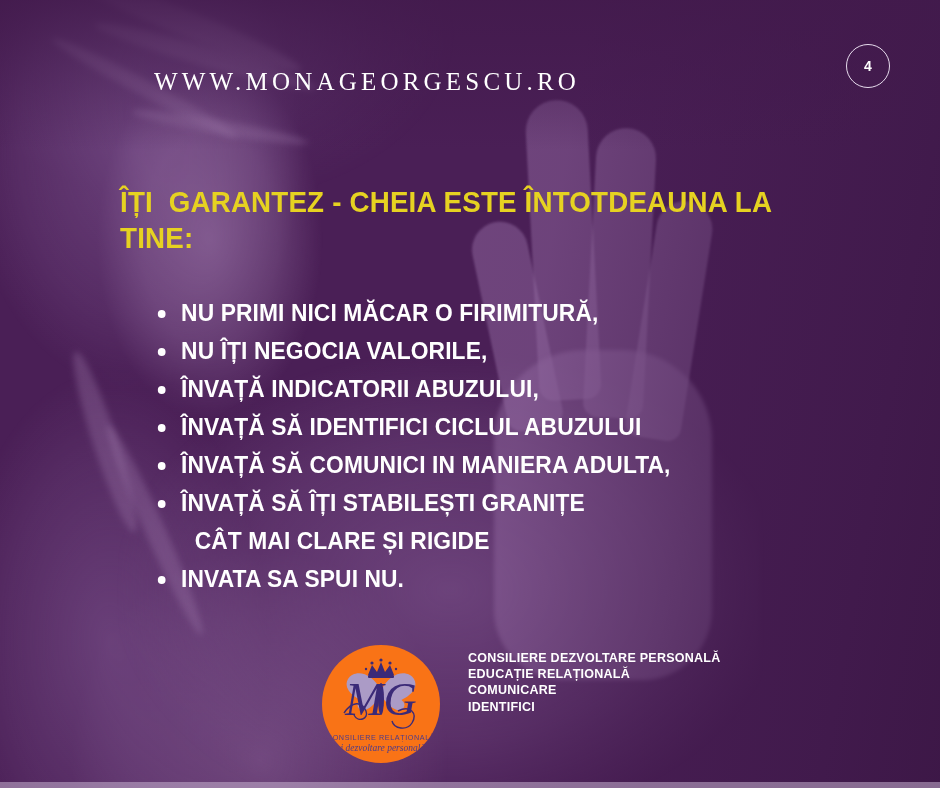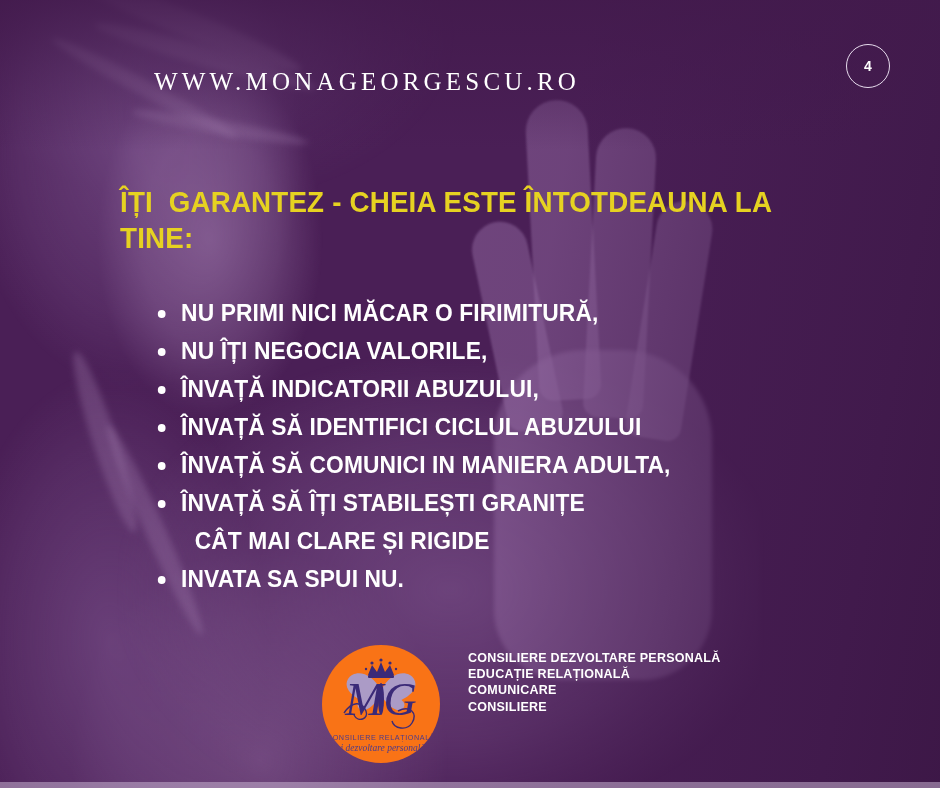--- a/index.html
+++ b/index.html
@@ -310,17 +310,17 @@
 
         <text x="59" y="95" text-anchor="middle" font-family="Liberation Sans, sans-serif" font-size="7.2" letter-spacing="0.6" fill="#4b3a8c">CONSILIERE RELAȚIONALĂ</text>
         <text x="59" y="106" text-anchor="middle" font-family="Liberation Serif, serif" font-style="italic" font-size="9.5" fill="#4b3a8c">și dezvoltare personală</text>
       </svg>
     </div>
 
     <div class="services">
         <div class="service-line">CONSILIERE DEZVOLTARE PERSONALĂ</div>
         <div class="service-line">EDUCAȚIE RELAȚIONALĂ</div>
         <div class="service-line">COMUNICARE</div>
-        <div class="service-line">CONSILIERE</div>
+        <div class="service-line">IDENTIFICI</div>
       </div>
 
   </div>
 </div>
 
 </body></html>

